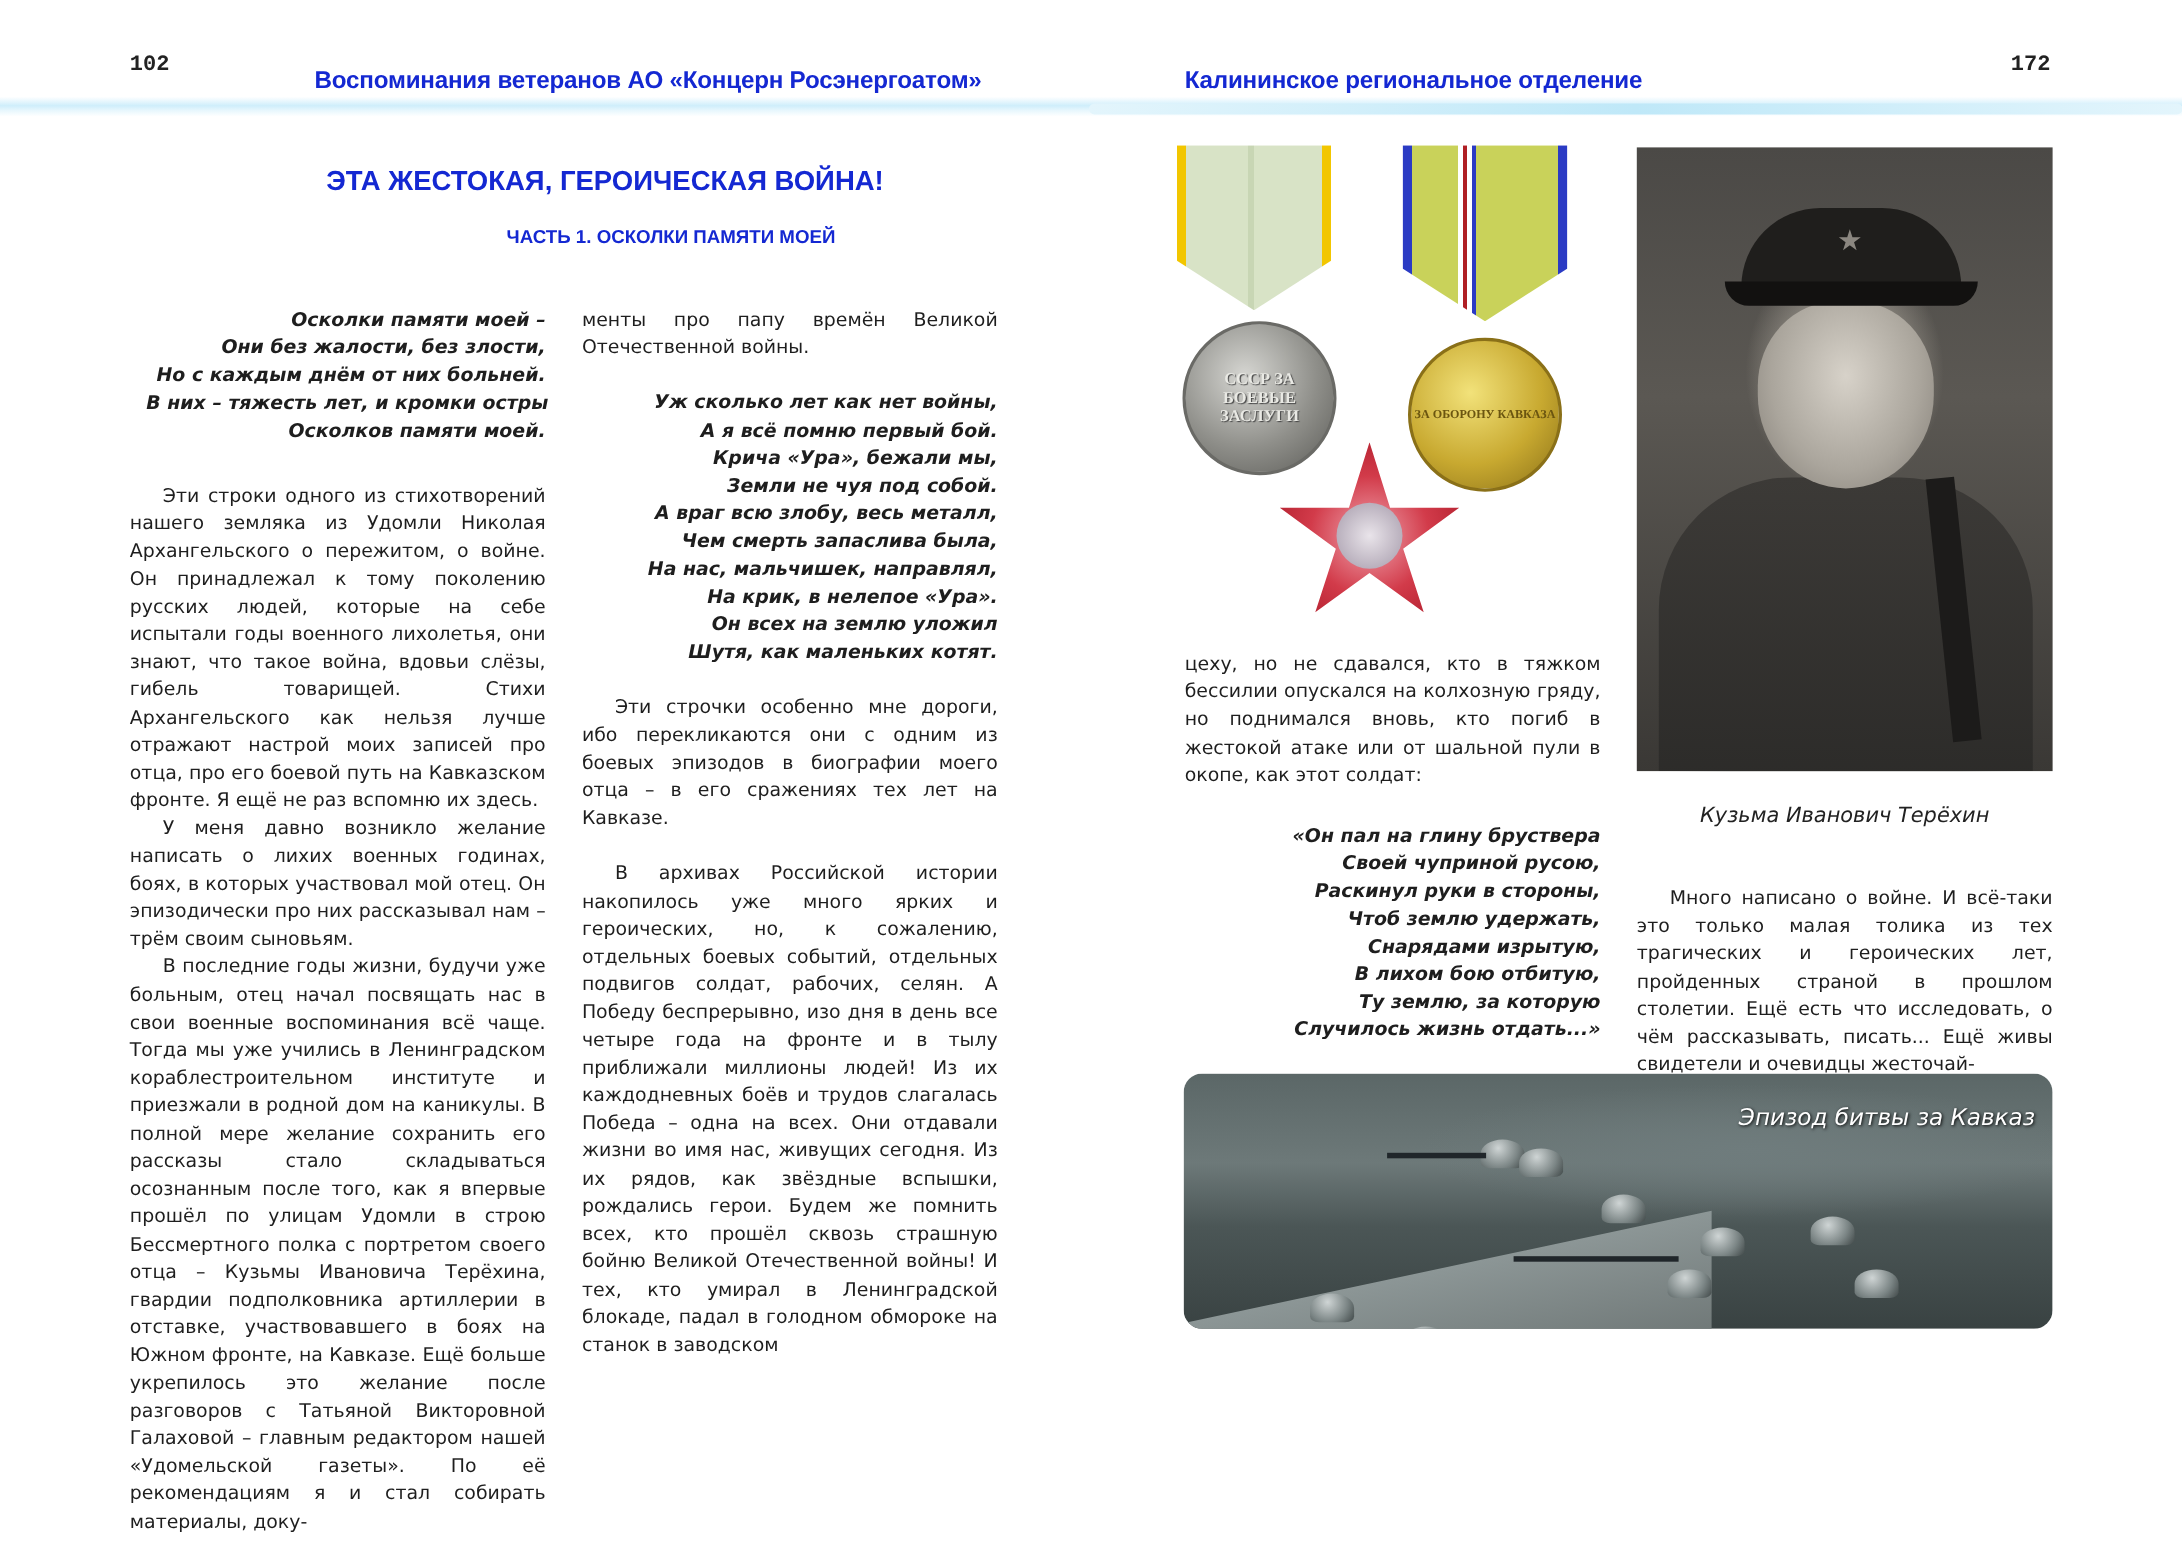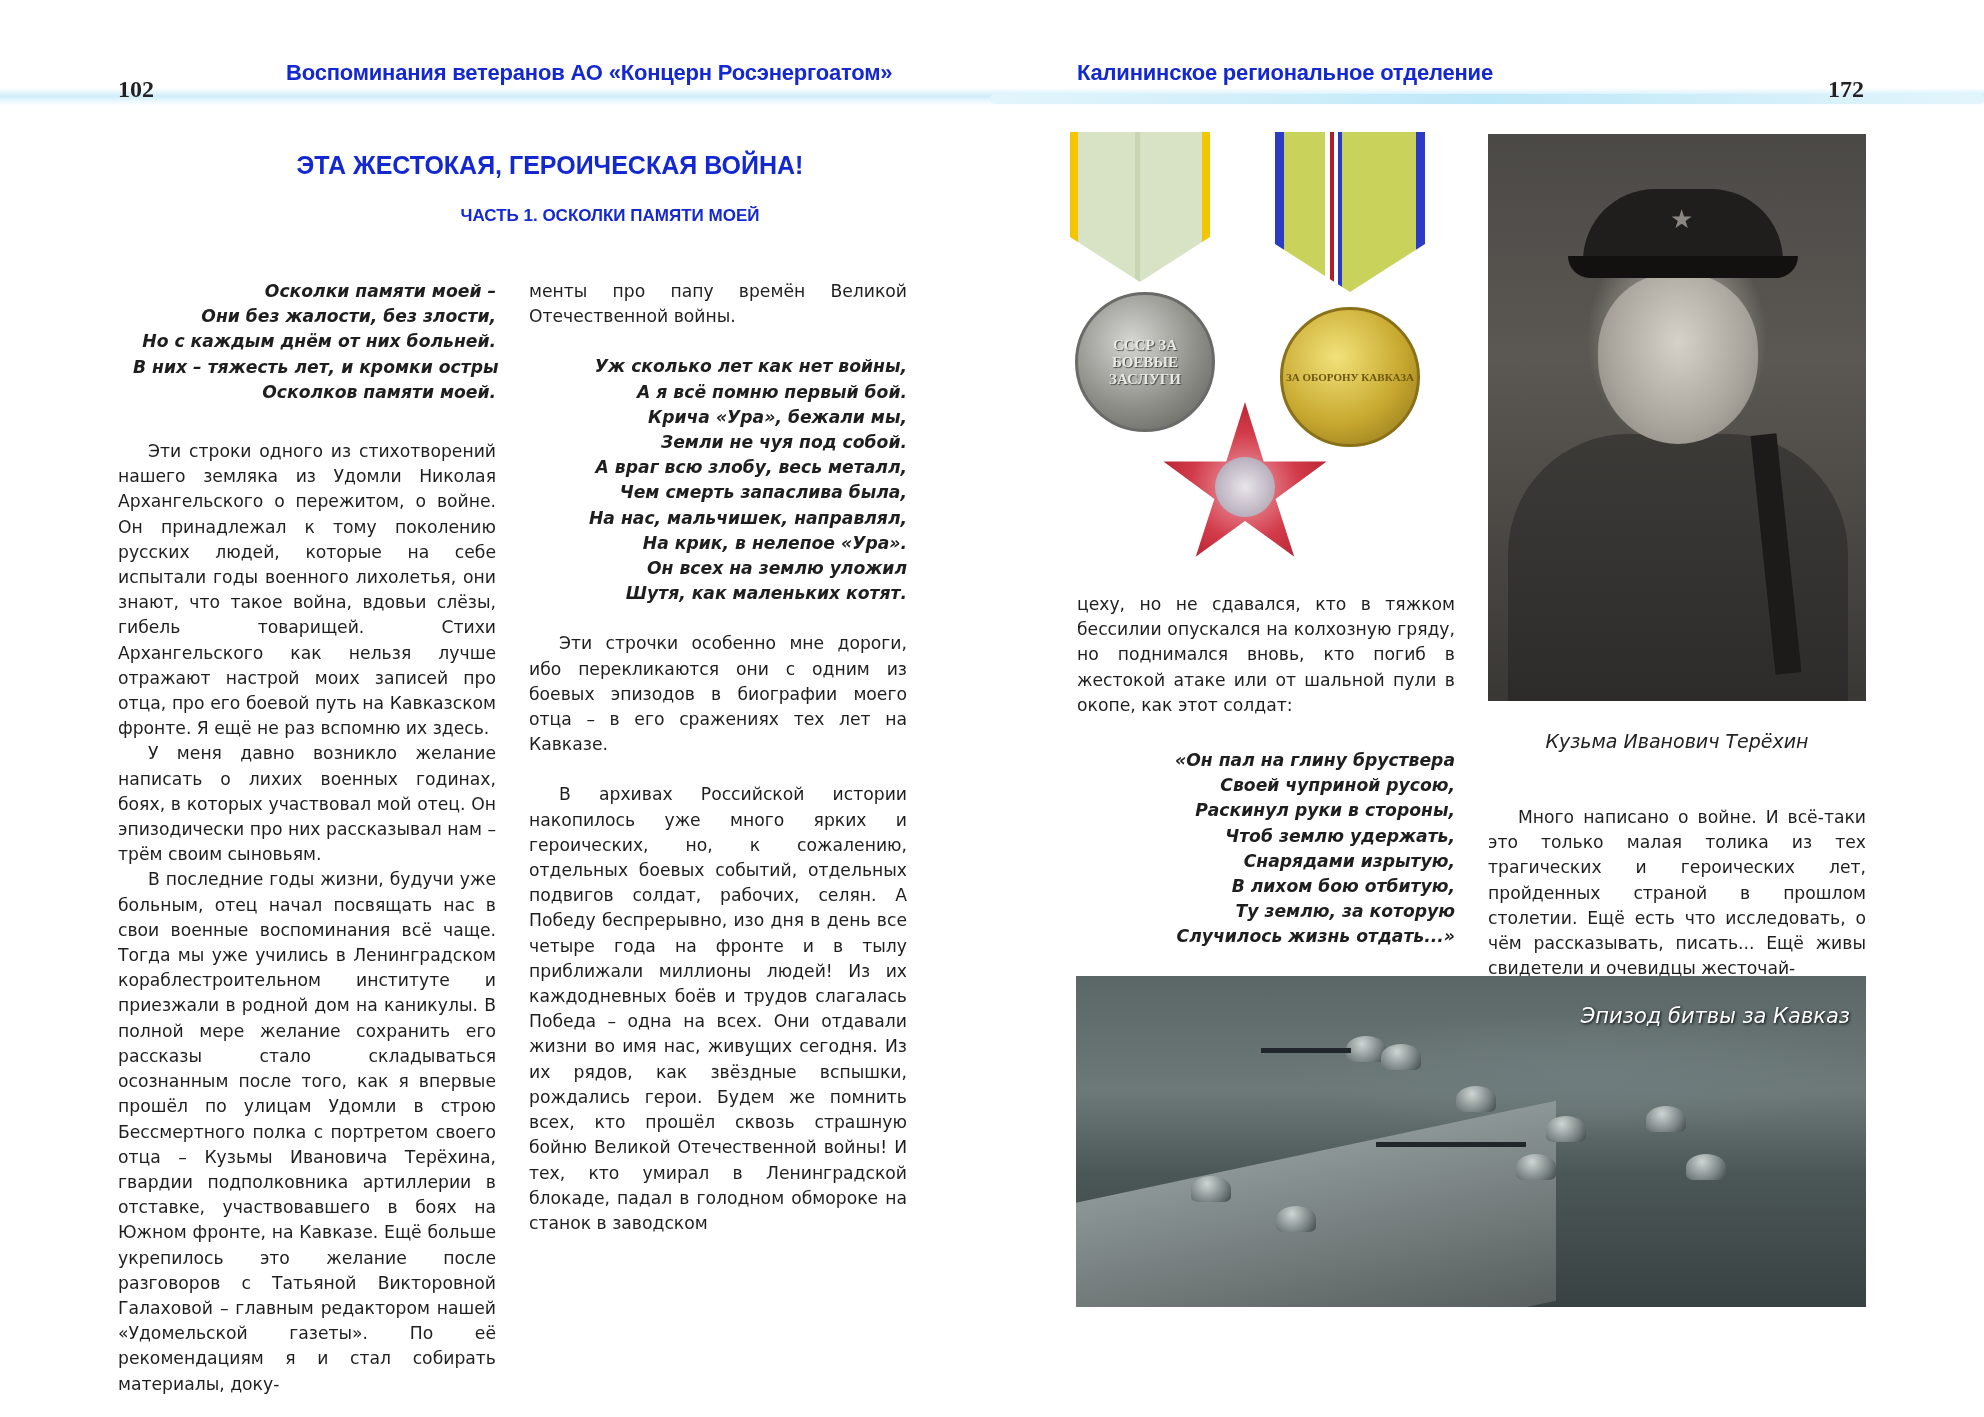--- a/index.html
+++ b/index.html
@@ -8,21 +8,21 @@
 
   .header-line {
     position: absolute; left: 0; top: 88px; width: 1984px; height: 18px;
     background: linear-gradient(180deg, rgba(255,255,255,0) 0%, #cfeefb 45%, #e8f7fd 70%, rgba(255,255,255,0) 100%);
   }
   .header-line-2 {
     position: absolute; left: 990px; top: 94px; width: 994px; height: 10px;
     background: linear-gradient(90deg, #e3f5fc 0%, #bfe8f8 50%, #e3f5fc 100%);
     border-radius: 6px;
   }
-  .page-num { position: absolute; top: 76px; font-family: Liberation Serif, serif; font-weight: bold; font-size: 24px; color: #222; }
+  .page-num { position: absolute; top: 48px; font-family: Liberation Mono, monospace; font-weight: bold; font-size: 20px; color: #222; }
   .running-head { position: absolute; top: 60px; font-family: "Liberation Sans", sans-serif; font-weight: bold; font-size: 22px; color: #1428d2; letter-spacing: -0.2px; }
 
   .title { position: absolute; left: 270px; top: 151px; width: 560px; text-align: center; font-family: "Liberation Sans", sans-serif; font-weight: bold; font-size: 25px; color: #1428d2; }
   .subtitle { position: absolute; left: 440px; top: 206px; width: 340px; text-align: center; font-family: "Liberation Sans", sans-serif; font-weight: bold; font-size: 17px; color: #1428d2; }
 
   .col { position: absolute; font-family: "DejaVu Sans", sans-serif; font-size: 17.2px; line-height: 25.2px; color: #1e1e1e; text-align: justify; }
   .col p { text-indent: 30px; margin: 0; }
   .col p.no-indent { text-indent: 0; }
   .poem { font-style: italic; font-weight: bold; text-align: right; padding-left: 30px; }
   .poem div { white-space: nowrap; }
@@ -47,24 +47,25 @@
   .ribbon1 { position: absolute; left: 20px; top: 0; width: 140px; height: 150px; background: repeating-linear-gradient(90deg, #f2c600 0 8px, #d8e3c6 8px 65px, #c8d6b4 65px 70px, #d8e3c6 70px 132px, #f2c600 132px 140px); clip-path: polygon(0 0,100% 0,100% 70%,50% 100%,0 70%); }
   .medal1 { position: absolute; left: 25px; top: 160px; width: 140px; height: 140px; border-radius: 50%; background: radial-gradient(circle at 40% 35%, #d6d6d2 0%, #8f8f8a 55%, #5a5a56 100%); border: 3px solid #6a6a66; display: flex; align-items: center; justify-content: center; text-align: center; font-family: "Liberation Serif", serif; font-weight: bold; color: #e9e9e4; font-size: 15px; line-height: 17px; text-shadow: 1px 1px 1px #444; }
   .ribbon2 { position: absolute; left: 225px; top: 0; width: 150px; height: 160px; background: repeating-linear-gradient(90deg, #2b3bc4 0 9px, #c9d25a 9px 50px, #ffffff 50px 55px, #b01f24 55px 59px, #ffffff 59px 63px, #2b3bc4 63px 67px, #c9d25a 67px 141px, #2b3bc4 141px 150px); clip-path: polygon(0 0,100% 0,100% 70%,50% 100%,0 70%); }
   .medal2 { position: absolute; left: 230px; top: 175px; width: 140px; height: 140px; border-radius: 50%; background: radial-gradient(circle at 40% 35%, #f2e27a 0%, #c8a930 55%, #8a7018 100%); border: 3px solid #8a7018; display: flex; align-items: center; justify-content: center; text-align: center; font-family: "Liberation Serif", serif; font-weight: bold; color: #6b5510; font-size: 11px; line-height: 13px; }
   .star-order { position: absolute; left: 110px; top: 270px; width: 170px; height: 170px; background: radial-gradient(circle at 50% 50%, #f0a6b0 0%, #d23b4a 45%, #a0101e 100%); clip-path: polygon(50% 0%,61% 35%,98% 35%,68% 57%,79% 91%,50% 70%,21% 91%,32% 57%,2% 35%,39% 35%); }
   .star-center { position: absolute; left: 165px; top: 325px; width: 60px; height: 60px; border-radius: 50%; background: radial-gradient(circle, #e9e4ea 0%, #b9b0bd 70%, #8b8290 100%); }
 
   .caption-portrait { position: absolute; left: 1488px; top: 730px; width: 378px; text-align: center; font-style: italic; font-size: 19px; color: #222; font-family: "DejaVu Sans", sans-serif; }
 
   .photo-battle {
-    position: absolute; left: 1076px; top: 976px; width: 790px; height: 331px; overflow: hidden;
+    position: absolute; left: 1076px; top: 976px; width: 790px; height: 232px; overflow: hidden;
     background:
       radial-gradient(ellipse 300px 60px at 65% 30%, #6f7c7d 0%, rgba(80,90,90,0) 100%),
       linear-gradient(180deg, #5b6767 0%, #6d7979 35%, #4b5656 60%, #394242 100%);
+    border-radius: 17px;
   }
   .battle-slope { position: absolute; left: -40px; top: 180px; width: 520px; height: 200px; background: linear-gradient(180deg, #8c9696 0%, #59605f 100%); transform: skewY(-12deg); }
   .battle-soldier { position: absolute; width: 40px; height: 26px; border-radius: 50% 50% 20% 20%; background: radial-gradient(circle at 40% 30%, #cfd5d5 0%, #7b8585 60%, #3e4646 100%); }
   .battle-rifle { position: absolute; height: 5px; background: #20262a; }
   .battle-caption { position: absolute; right: 16px; top: 28px; color: #ffffff; font-style: italic; font-size: 21px; font-family: "DejaVu Sans", sans-serif; text-shadow: 1px 1px 3px #000; }
 </style>
 </head>
 <body>
 
 <div class="header-line"></div>

